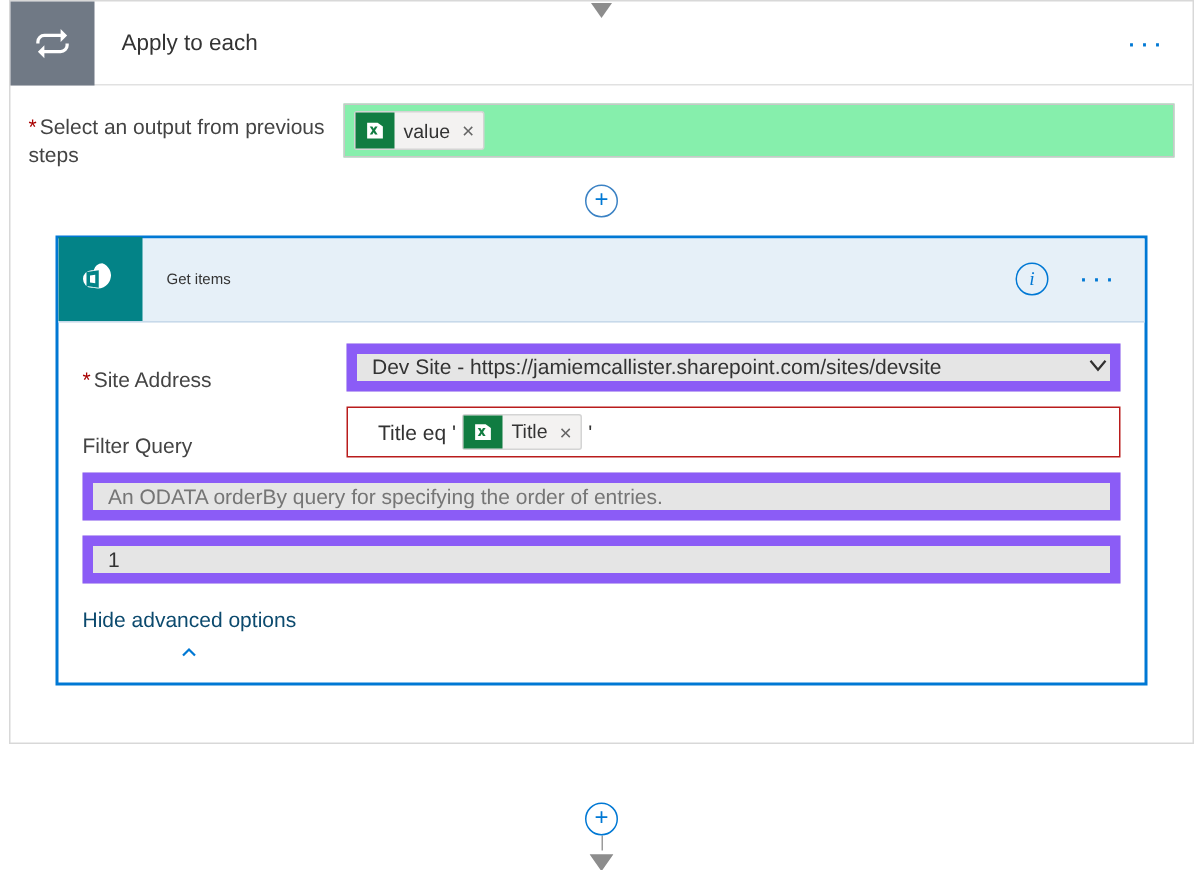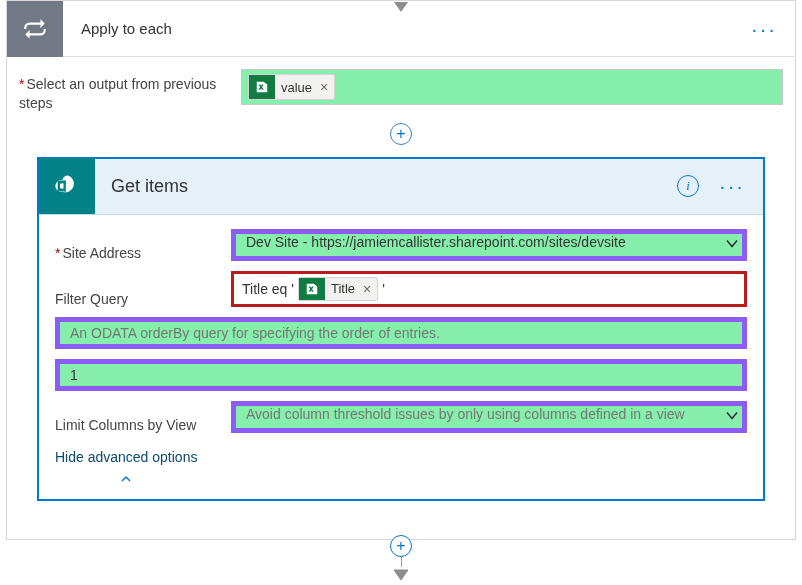--- a/index.html
+++ b/index.html
@@ -40,21 +40,21 @@
   .ellipsis {
     margin-left: auto;
     color: #0078d4;
     font-size: 20px;
     line-height: 1;
     letter-spacing: 2px;
     cursor: pointer;
     padding: 4px 6px;
   }
   .apply-body { padding: 12px 12px 18px 12px; }
-  .pick-row { display: flex; align-items: flex-start; gap: 20px; }
+  .pick-row { display: flex; align-items: flex-start; gap: 8px; }
   .pick-label { width: 202px; flex-shrink: 0; padding-top: 6px; line-height: 1.35; color:#444;}
   .req::before { content: "*"; color: #a80000; margin-right: 2px; }
   .token-input {
     flex: 1;
     border: 1px solid #c8c8c8;
     min-height: 34px;
     padding: 4px 6px;
     display: flex;
     align-items: center;
     gap: 6px;
@@ -102,53 +102,53 @@
     height: 56px;
     background: #e6f0f8;
     border-bottom: 1px solid #c7d9ea;
     padding-right: 12px;
   }
   .sp-icon-box {
     width: 56px; height: 56px; background: #038387;
     display: flex; align-items: center; justify-content: center; flex-shrink:0;
   }
   .sp-icon-box svg { width: 28px; height: 28px; fill:#fff; }
-  .inner-title { margin-left: 16px; font-size: 18px; color: #333; }
+  .inner-title { margin-left: 16px; font-size: 10px; color: #333; }
   .info-icon {
     margin-left: auto;
     width: 22px; height: 22px; border: 1.5px solid #0078d4; border-radius: 50%;
     display: flex; align-items: center; justify-content: center;
     color:#0078d4; font-style: italic; font-family: Georgia, serif; font-size: 13px;
     cursor: pointer;
   }
   .inner-header .ellipsis { margin-left: 14px; }
   .inner-body { padding: 14px 16px 10px 16px; }
   .field-row { display: flex; align-items: flex-end; margin-bottom: 10px; }
   .field-label { width: 176px; flex-shrink: 0; color:#444; font-size: 14px;}
   .field-control { flex: 1; position: relative; }
   .text-input, .select-input {
     width: 100%;
     height: 32px;
-    border: 5px solid #8b5cf6;
+    border: 7px solid #8b5cf6;
     padding: 0 10px;
     font: inherit;
     color: #333;
-    background:#86efac;
+    background:#e5e5e5;
   }
   .select-input { padding-right: 34px; cursor: pointer; }
   .chev {
     position: absolute; right: 8px; top: 50%; transform: translateY(-50%);
     pointer-events: none;
   }
   .chev svg { width: 14px; height: 14px; stroke:#323130; stroke-width:1.5; fill:none;}
   .filter-box {
     width: 100%;
-    border: 3px solid #b91c1c;
+    border: 1px solid #b91c1c;
     min-height: 34px;
-    padding: 3px 8px;
+    padding: 3px 20px;
     display: flex; align-items: center; gap: 4px;
     font-size: 14px; color:#333;
   }
   .filter-box .token { height: 24px; }
   .hide-adv {
     color: #0c4a6e;
     font-size: 14px;
     cursor: pointer;
     display: inline-flex;
     align-items: center;
@@ -261,29 +261,20 @@
             <input class="text-input" placeholder="An ODATA orderBy query for specifying the order of entries." style="">
           </div>
         </div>
         
         <div class="field-row">
           <div class="field-control">
             <input class="text-input" value="1" style="">
           </div>
         </div>
         
-        <div class="field-row">
-          <div class="field-label">Limit Columns by View</div>
-          <div class="field-control">
-            <div class="select-input pale-select"><span>Avoid column threshold issues by only using columns defined in a view</span></div>
-            <span class="chev"><svg viewBox="0 0 14 14">
-                  <path d="M2 4l5 6 5-6"></path>
-                </svg></span>
-          </div>
-        </div>
 
         <div class="hide-adv">
           <span>Hide advanced options</span>
           <svg viewBox="0 0 12 12">
               <path d="M2 8l4-4 4 4"></path>
             </svg>
         </div>
       </div>
     </div>
   </div>

